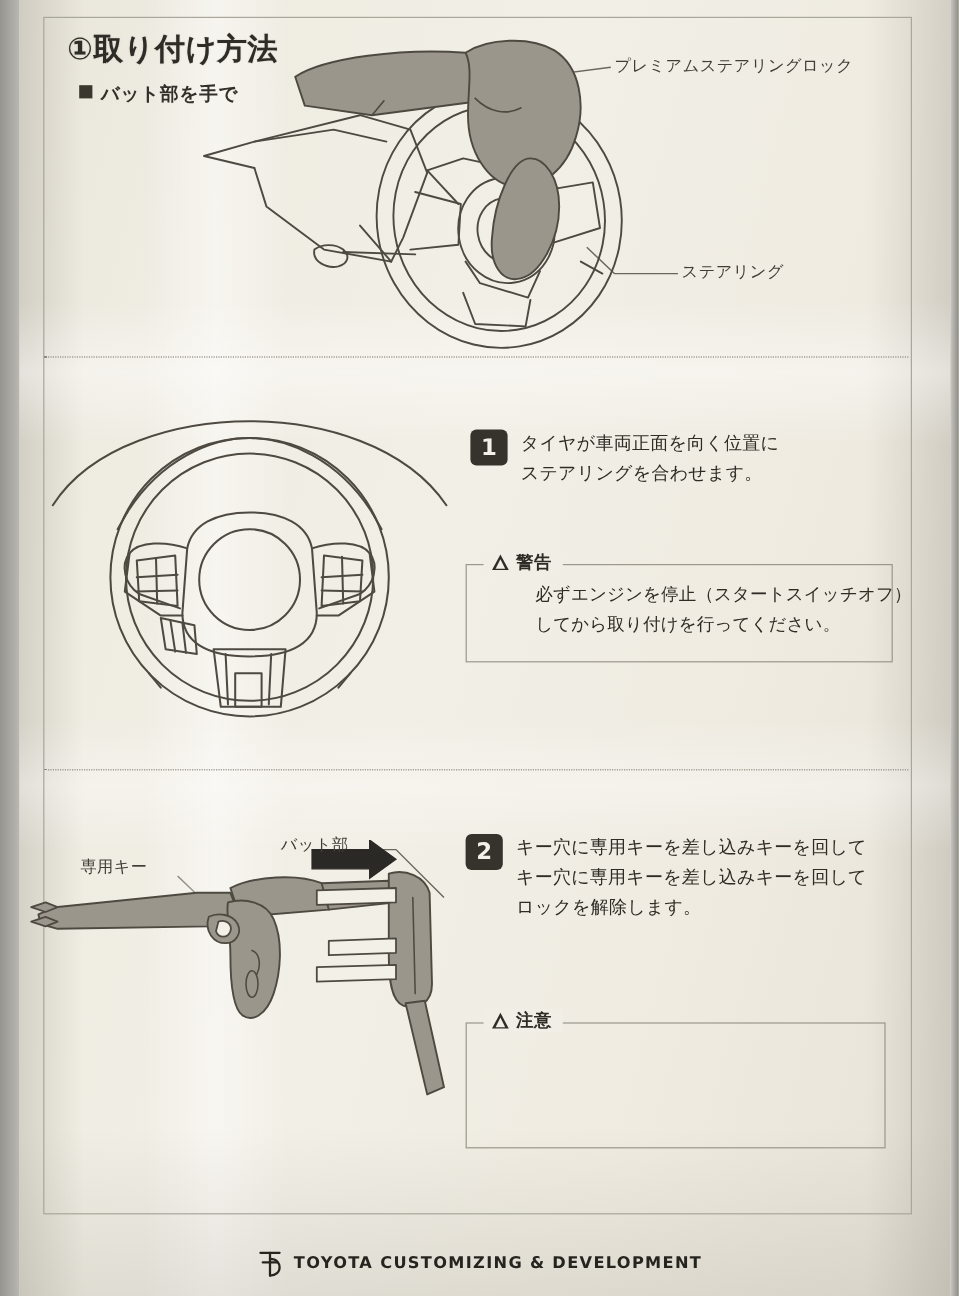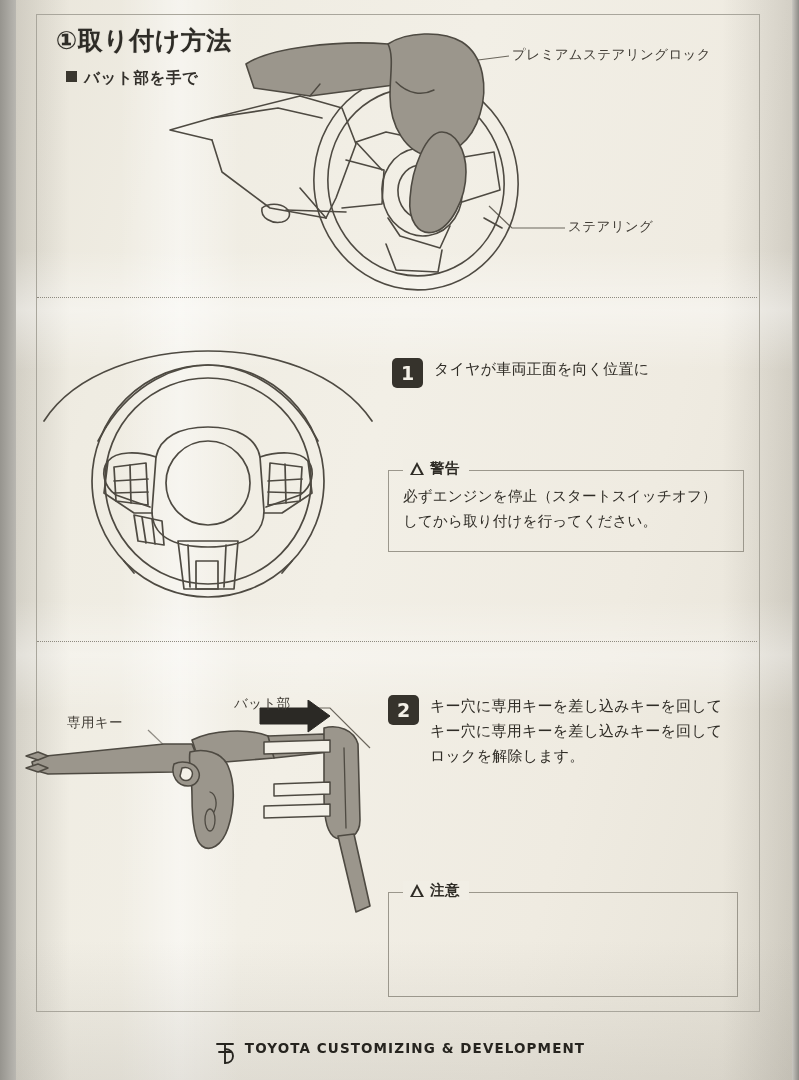--- a/index.html
+++ b/index.html
@@ -156,22 +156,22 @@
   .step-text div { white-space: nowrap; }
 
   
   .notice {
     position: absolute;
     z-index: 15;
     border: 1px solid #9b978c;
     background: transparent;
     box-sizing: border-box;
   }
-  #warn-box { left: 388px; top: 470px; width: 356px; height: 82px; }
-  #caut-box { left: 388px; top: 852px; width: 350px; height: 105px; margin-top: 40px; }
+  #warn-box { left: 388px; top: 470px; width: 356px; height: 82px; padding-left: 43px; }
+  #caut-box { left: 388px; top: 852px; width: 350px; height: 105px; }
 
   .notice-legend {
     position: absolute;
     top: -12px;
     left: 14px;
     background: #f1eee5;
     padding: 0 9px 0 7px;
     font-size: 14.5px;
     font-weight: bold;
     color: #2f2c26;
@@ -217,21 +217,21 @@
   #draw-wheel  { left: 38px;  top: 345px; width: 340px; height: 270px; }
   #draw-device { left: 24px;  top: 700px; width: 375px; height: 265px; }
   #leaders     { left: 0;     top: 0;     width: 799px; height: 1080px; z-index: 13; pointer-events: none; }
 
   
   #footer {
     position: absolute;
     left: 0; right: 0;
     top: 1040px;
     display: flex;
-    align-items: flex-start;
+    align-items: center;
     justify-content: center;
     z-index: 14;
   }
   #footer-logo { margin-right: 9px; }
   #footer-text {
     font-size: 13.5px;
     font-weight: bold;
     letter-spacing: 1.1px;
     color: #26241f;
   }
@@ -407,20 +407,21 @@
   <div class="callout" id="label-lock">プレミアムステアリングロック</div>
   <div class="callout" id="label-steer">ステアリング</div>
   <div class="callout" id="label-key">専用キー</div>
   <div class="callout" id="label-pad">バット部</div>
 
   
   <div class="step" id="step1">
     <div class="step-num">1</div>
     <div class="step-text">
       <div>タイヤが車両正面を向く位置に</div>
+      <div>ステアリングを合わせます。</div>
     </div>
   </div>
 
   
   <div class="notice" id="warn-box">
     <div class="notice-legend">
       <span class="warn-tri"></span>
       <span>警告</span>
     </div>
     <div class="notice-body">

